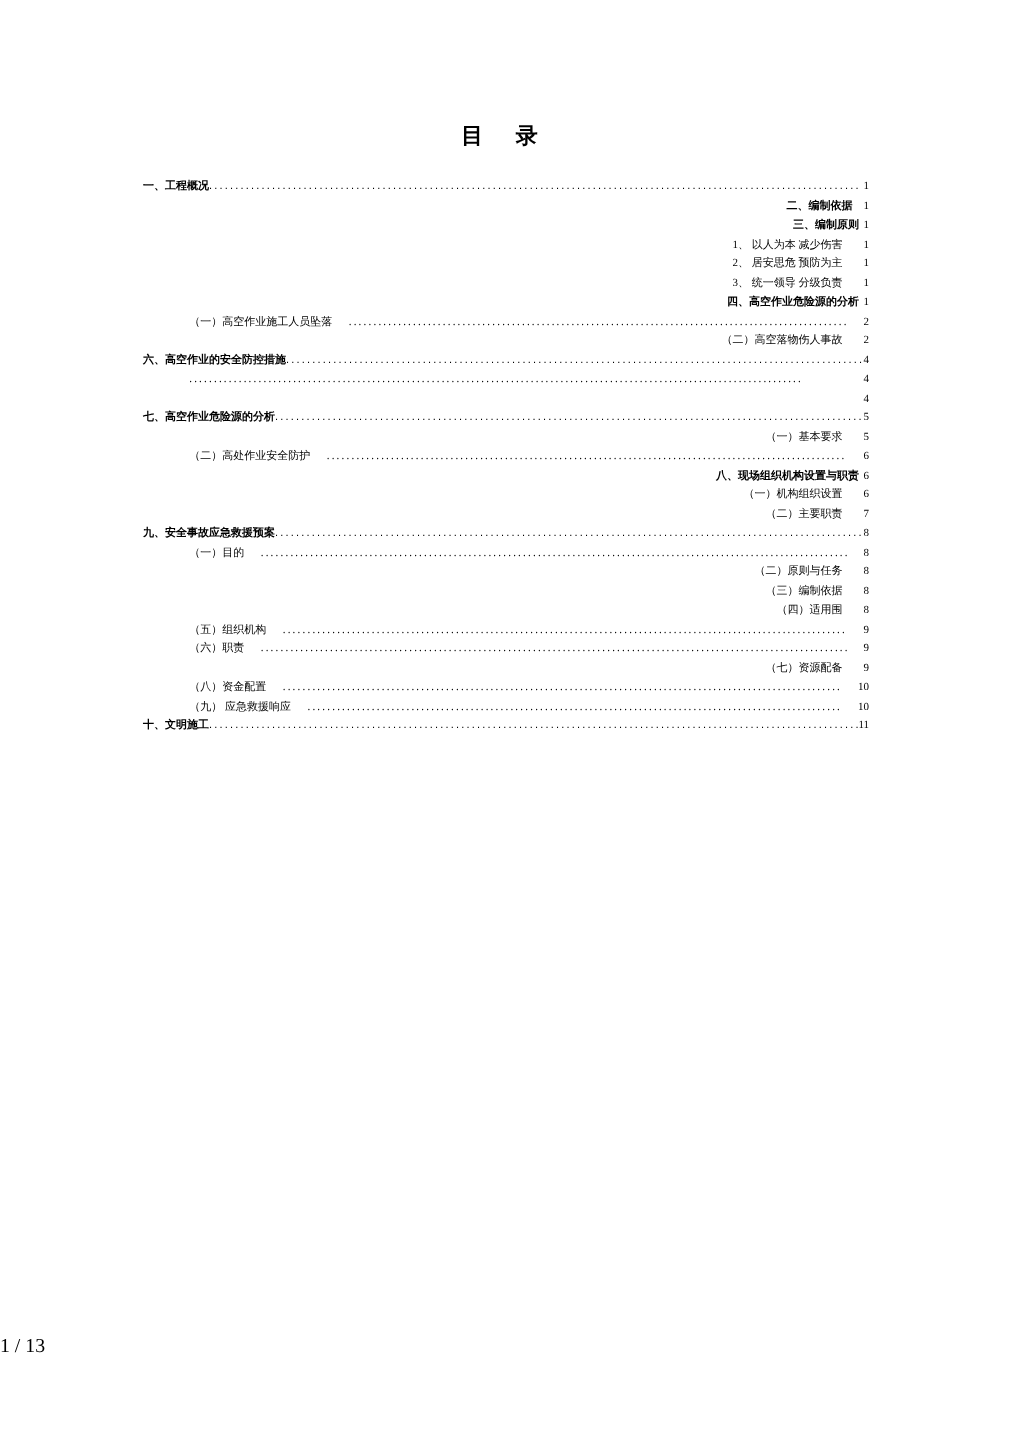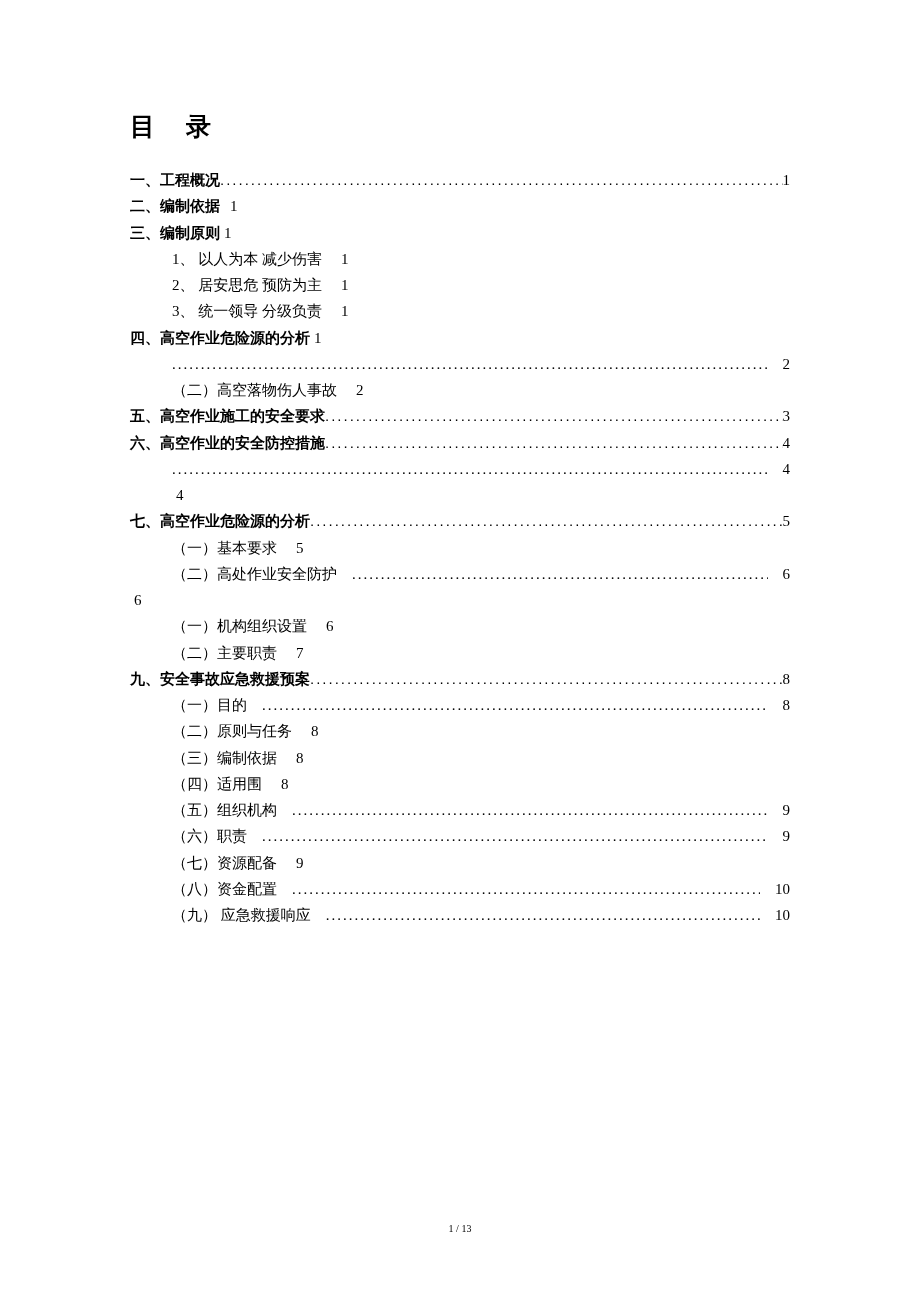--- a/index.html
+++ b/index.html
@@ -8,55 +8,56 @@
     width: 920px;
     height: 1302px;
     font-family: "SimSun", "宋体", serif;
     color: #000;
     position: relative;
   }
   .page {
     padding: 110px 130px 0 130px;
   }
   .title {
-    text-align: left;
-    font-size: 25px;
+    text-align: center;
+    font-size: 20px;
     font-weight: bold;
     letter-spacing: 12px;
     margin-bottom: 24px;
     font-family: "SimHei", "黑体", sans-serif;
   }
   .toc-line {
     display: flex;
     align-items: baseline;
-    font-size: 15px;
+    font-size: 10px;
     line-height: 1.75;
     white-space: nowrap;
+    justify-content: flex-end;
   }
   .toc-line.level1 { margin-left: 0; font-weight: bold; font-family: "SimHei","黑体",sans-serif; }
   .toc-line.level2 { margin-left: 42px; font-weight: normal; font-family: "SimSun","宋体",serif; gap: 15px; }
   .label { flex: 0 0 auto; }
   .dots {
     flex: 1 1 auto;
     overflow: hidden;
     letter-spacing: 2px;
     font-weight: normal;
   }
   .dots::after {
     content: "............................................................................................................................";
   }
   .pg { flex: 0 0 auto; font-weight: normal; font-family: "SimSun","宋体",serif; }
   .inline-pg { font-weight: normal; margin-left: 4px; font-family: "SimSun","宋体",serif; }
   .footer {
     position: absolute;
     bottom: 68px;
     left: 0;
     width: 100%;
-    text-align: center;
-    font-size: 10px;
+    text-align: left;
+    font-size: 18px;
     font-family: "SimSun","宋体",serif;
   }
 </style>
 </head>
 <body>
 
 <div class="page">
   <h1 class="title">目 录</h1>
   <div id="toc">
       <div class="toc-line level1">
@@ -82,31 +83,27 @@
       </div>
       <div class="toc-line level2">
         <span class="label">3、 统一领导 分级负责</span>
         <span class="inline-pg">1</span>
       </div>
       <div class="toc-line level1">
         <span class="label">四、高空作业危险源的分析</span>
         <span class="inline-pg">1</span>
       </div>
       <div class="toc-line level2">
+        <span class="label">（一）高空作业施工人员坠落</span>
         <span class="dots"></span>
         <span class="pg">2</span>
       </div>
       <div class="toc-line level2">
         <span class="label">（二）高空落物伤人事故</span>
         <span class="inline-pg">2</span>
-      </div>
-      <div class="toc-line level1">
-        <span class="label">五、高空作业施工的安全要求</span>
-        <span class="dots"></span>
-        <span class="pg">3</span>
       </div>
       <div class="toc-line level1">
         <span class="label">六、高空作业的安全防控措施</span>
         <span class="dots"></span>
         <span class="pg">4</span>
       </div>
       <div class="toc-line level2">
         <span class="dots"></span>
         <span class="pg">4</span>
       </div>
@@ -121,20 +118,21 @@
       <div class="toc-line level2">
         <span class="label">（一）基本要求</span>
         <span class="inline-pg">5</span>
       </div>
       <div class="toc-line level2">
         <span class="label">（二）高处作业安全防护</span>
         <span class="dots"></span>
         <span class="pg">6</span>
       </div>
       <div class="toc-line level1">
+        <span class="label">八、现场组织机构设置与职责</span>
         <span class="inline-pg">6</span>
       </div>
       <div class="toc-line level2">
         <span class="label">（一）机构组织设置</span>
         <span class="inline-pg">6</span>
       </div>
       <div class="toc-line level2">
         <span class="label">（二）主要职责</span>
         <span class="inline-pg">7</span>
       </div>
@@ -177,16 +175,21 @@
       <div class="toc-line level2">
         <span class="label">（八）资金配置</span>
         <span class="dots"></span>
         <span class="pg">10</span>
       </div>
       <div class="toc-line level2">
         <span class="label">（九） 应急救援响应</span>
         <span class="dots"></span>
         <span class="pg">10</span>
       </div>
+      <div class="toc-line level1">
+        <span class="label">十、文明施工</span>
+        <span class="dots"></span>
+        <span class="pg">11</span>
+      </div>
     </div>
 </div>
 
 <div class="footer">1 / 13</div>
 
 </body></html>

